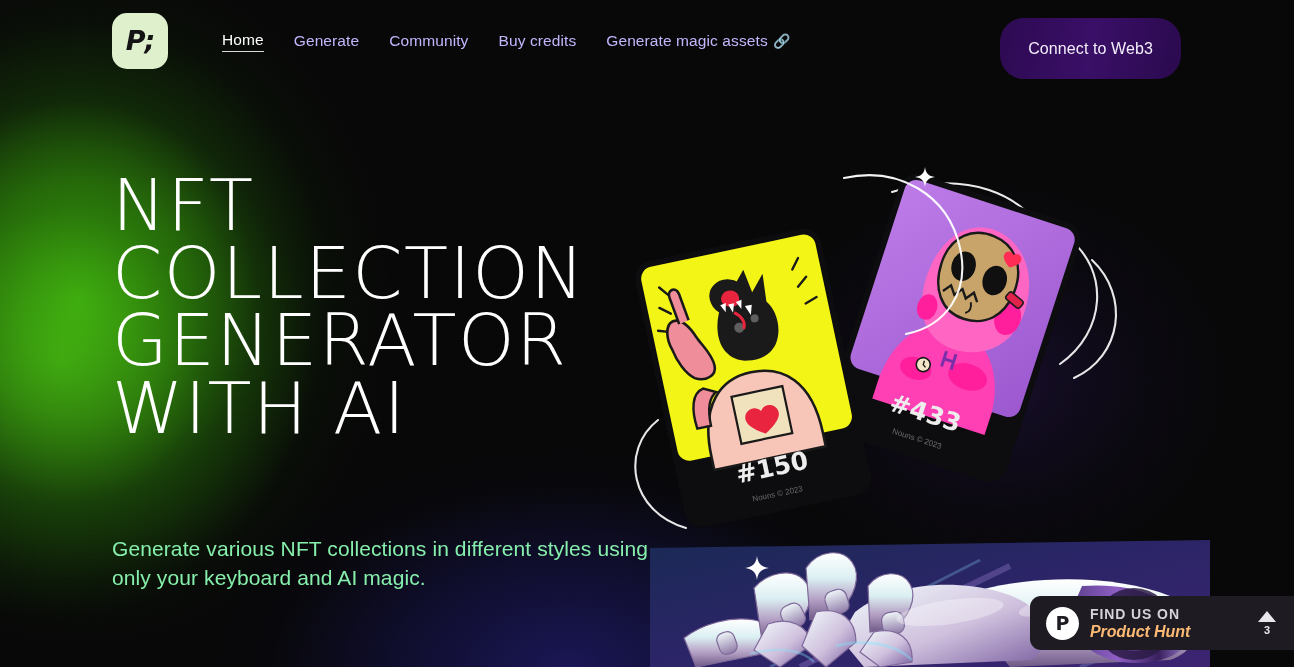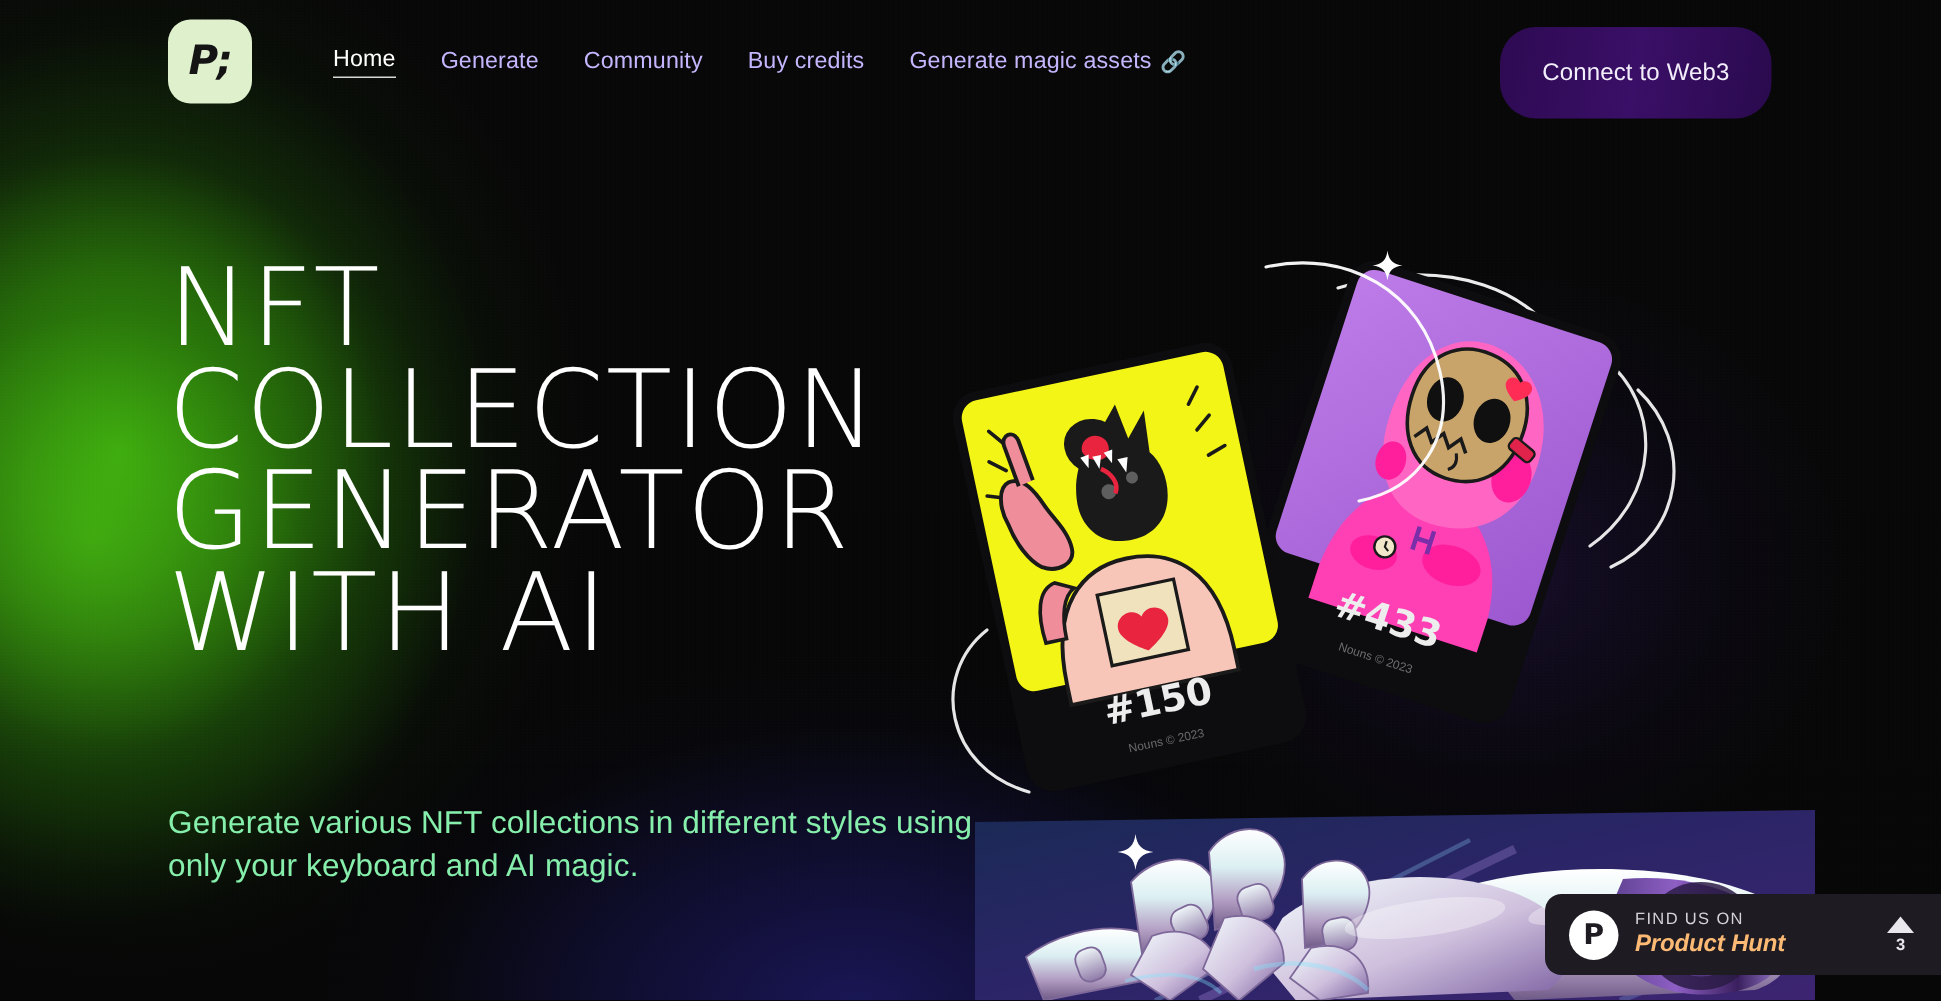--- a/index.html
+++ b/index.html
@@ -249,22 +249,22 @@
     font-weight: 700;
     font-size: 19px;
     display: flex;
     align-items: center;
     justify-content: center;
     flex: 0 0 auto;
     font-family: "DejaVu Sans", sans-serif;
   }
   .ph-text { margin-left: 11px; flex: 1 1 auto; }
   .ph-kicker {
-    font-size: 11px;
-    font-weight: 400;
+    font-size: 14px;
+    font-weight: 700;
     letter-spacing: 0.9px;
     color: #d6d2da;
     text-transform: uppercase;
     line-height: 1;
     margin-bottom: 3px;
   }
   .ph-name {
     font-size: 16px;
     font-weight: 700;
     color: #fdba74;

